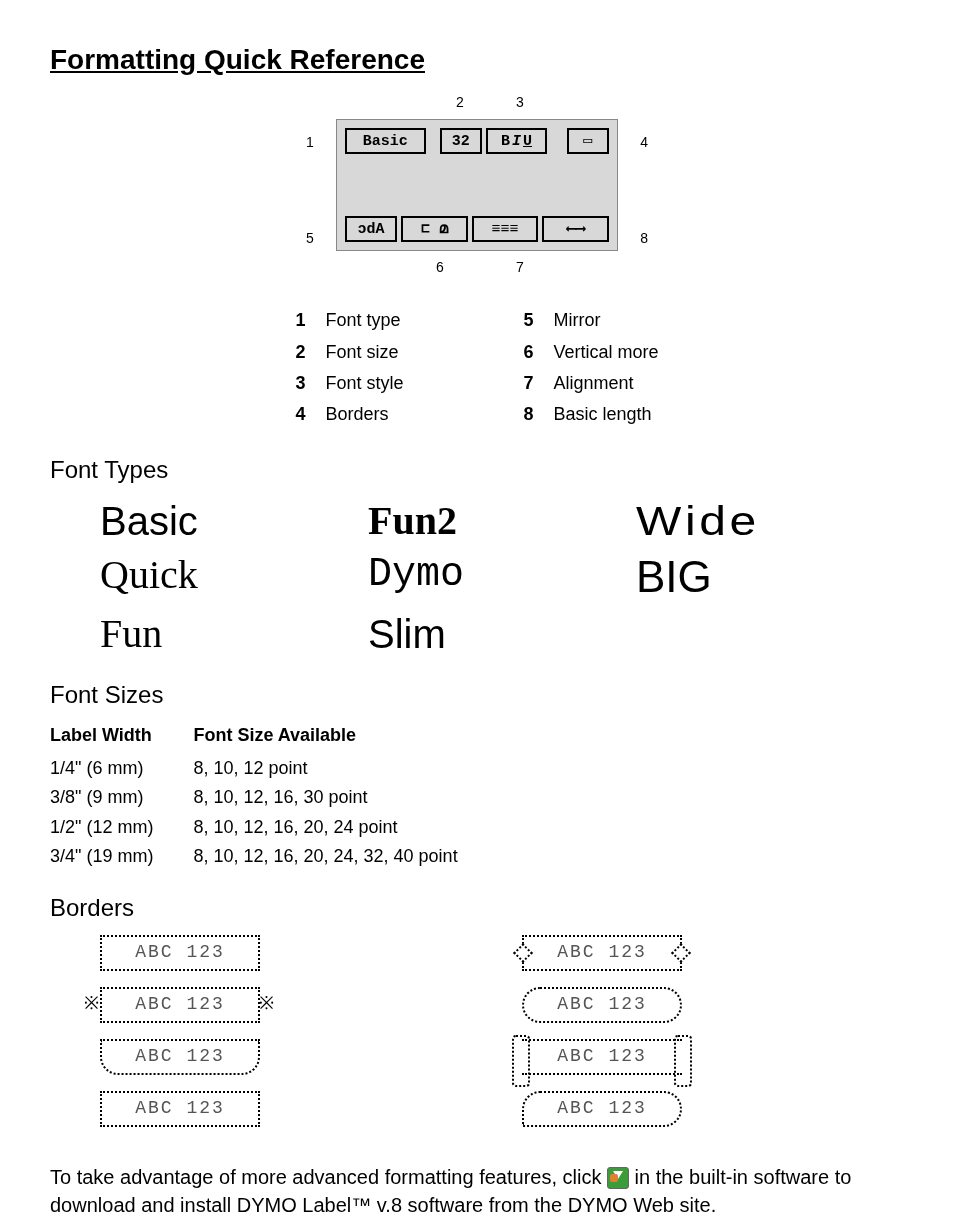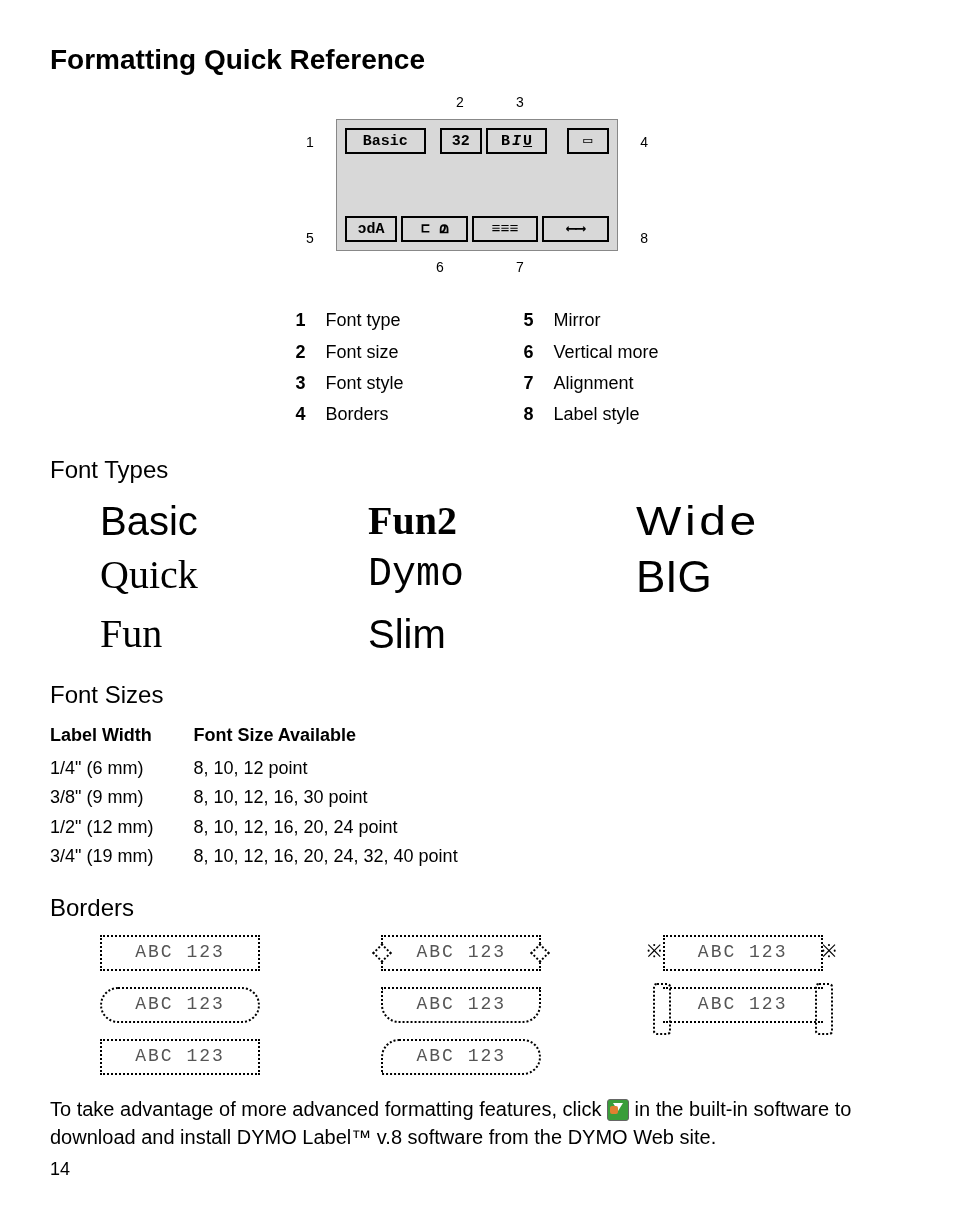--- a/index.html
+++ b/index.html
@@ -9,20 +9,21 @@
     width: 954px;
     box-sizing: border-box;
     color: #000;
     font-size: 18px;
     line-height: 1.4;
   }
   h1 {
     font-size: 28px;
     font-weight: bold;
     margin: 0 0 10px 0;
+    text-decoration: underline;
   }
   h2 {
     font-size: 24px;
     font-weight: normal;
     margin: 20px 0 10px 0;
   }
   .diagram-wrap {
     text-align: center;
     margin: 10px 0 20px 0;
   }
@@ -114,21 +115,21 @@
   }
   .sizes-row { display: table-row; }
   .sizes-cell {
     display: table-cell;
     padding: 2px 40px 2px 0;
     font-size: 18px;
   }
   .sizes-header .sizes-cell { font-weight: bold; padding-bottom: 6px; }
   .borders-grid {
     display: grid;
-    grid-template-columns: 1fr 1fr 1fr;
+    grid-template-columns: 1fr 1fr;
     padding-left: 50px;
     row-gap: 16px;
     column-gap: 40px;
     margin: 10px 0 20px 0;
   }
   .border-sample {
     width: 160px;
     height: 36px;
     display: flex;
     align-items: center;
@@ -268,21 +269,21 @@
     <div class="legend-row">
         <span class="legend-num">6</span>
         <span class="legend-label">Vertical more</span>
       </div>
     <div class="legend-row">
         <span class="legend-num">7</span>
         <span class="legend-label">Alignment</span>
       </div>
     <div class="legend-row">
         <span class="legend-num">8</span>
-        <span class="legend-label">Label style</span>
+        <span class="legend-label">Basic length</span>
       </div>
   </div>
 </div>
 
 <h2>Font Types</h2>
 <div class="font-types-grid">
   <div class="ft ft-basic">Basic</div>
   <div class="ft ft-fun2">Fun2</div>
   <div class="ft ft-wide">Wide</div>
   <div class="ft ft-serif">Quick</div>

